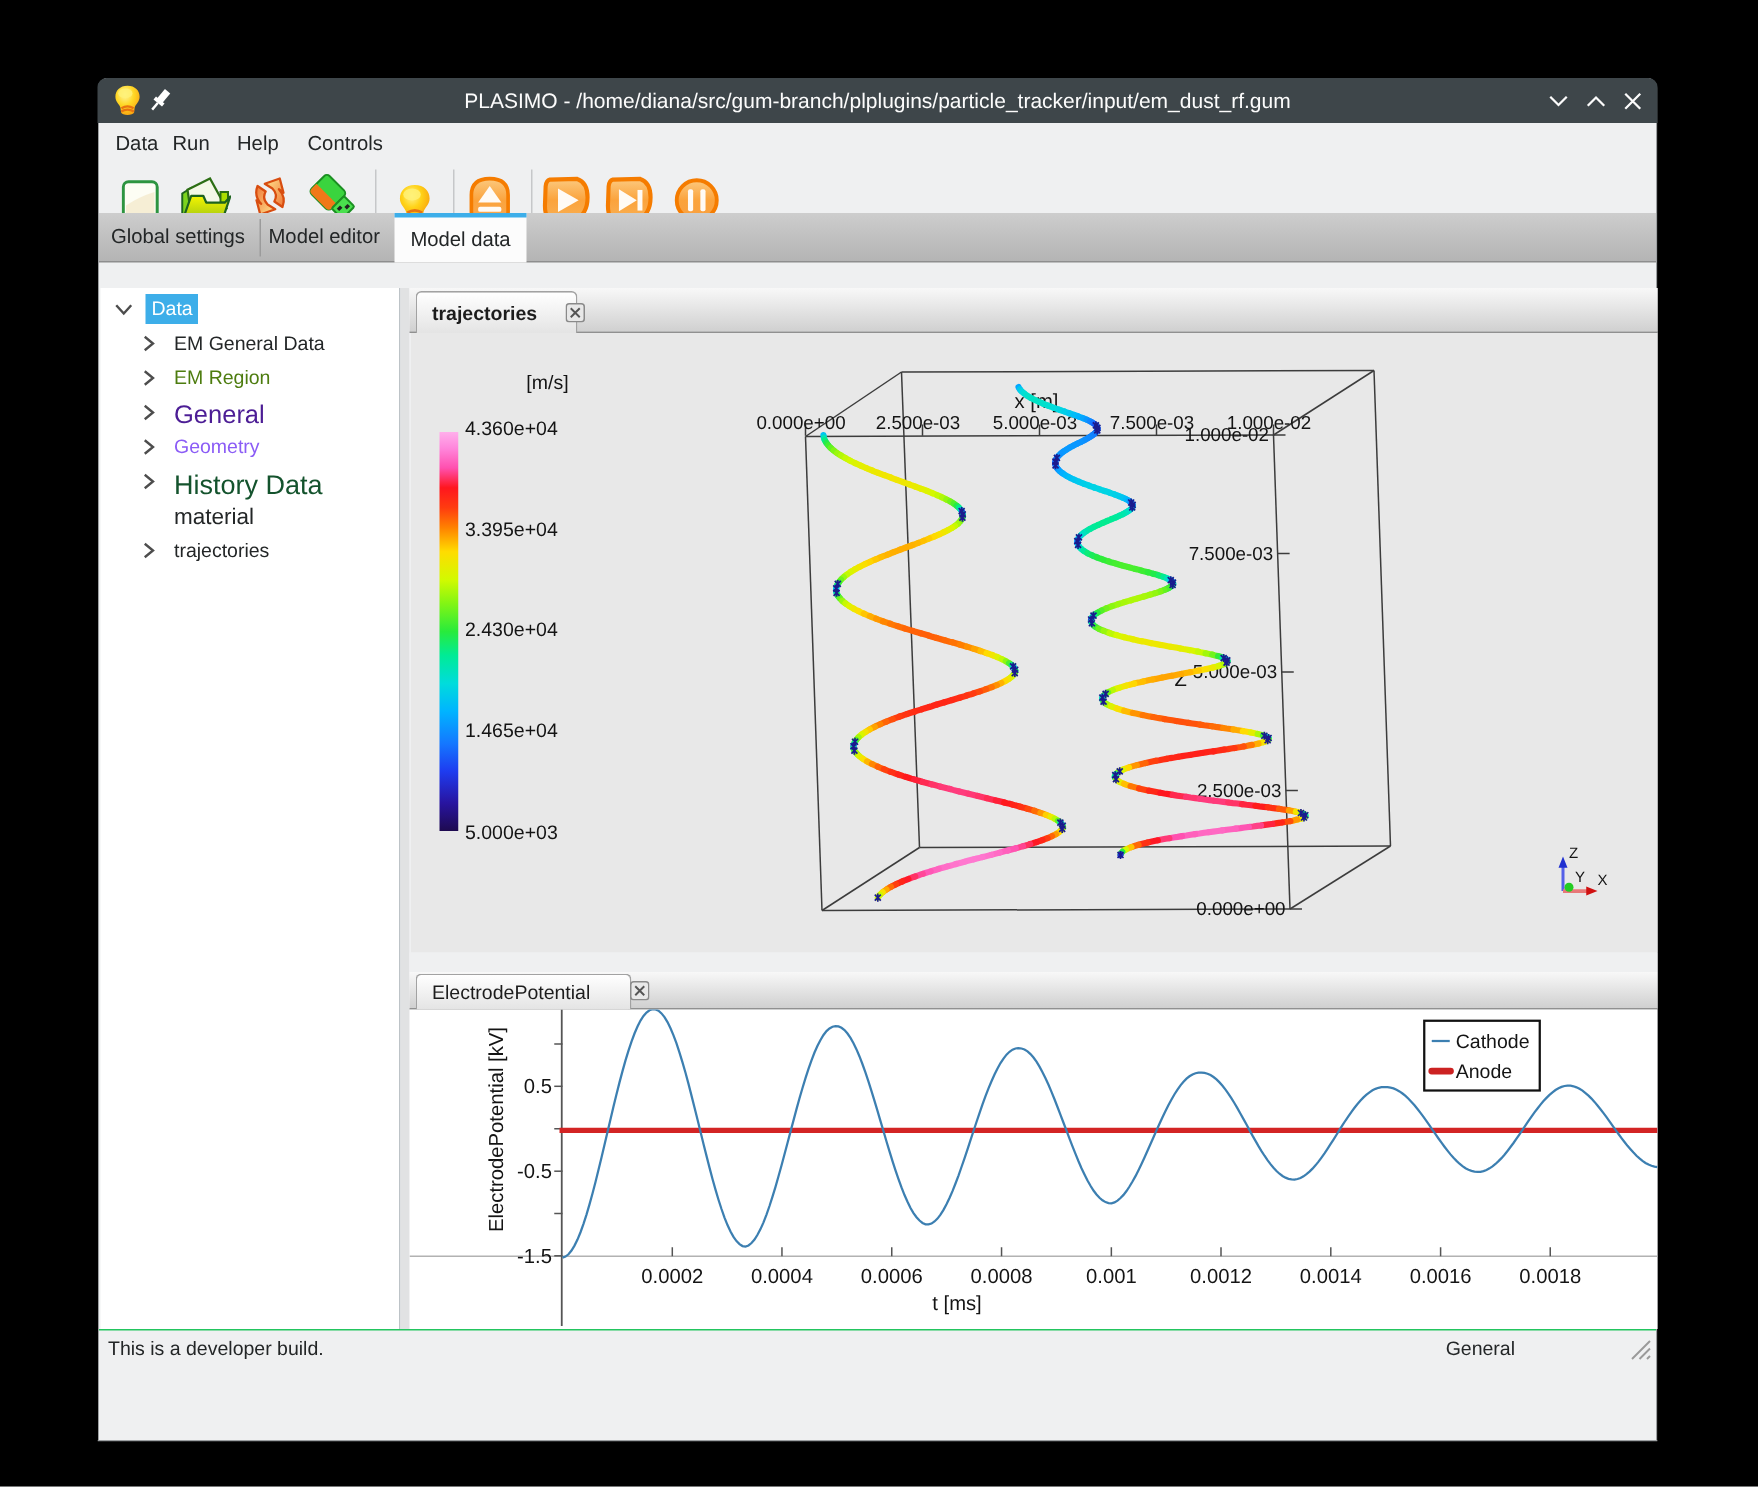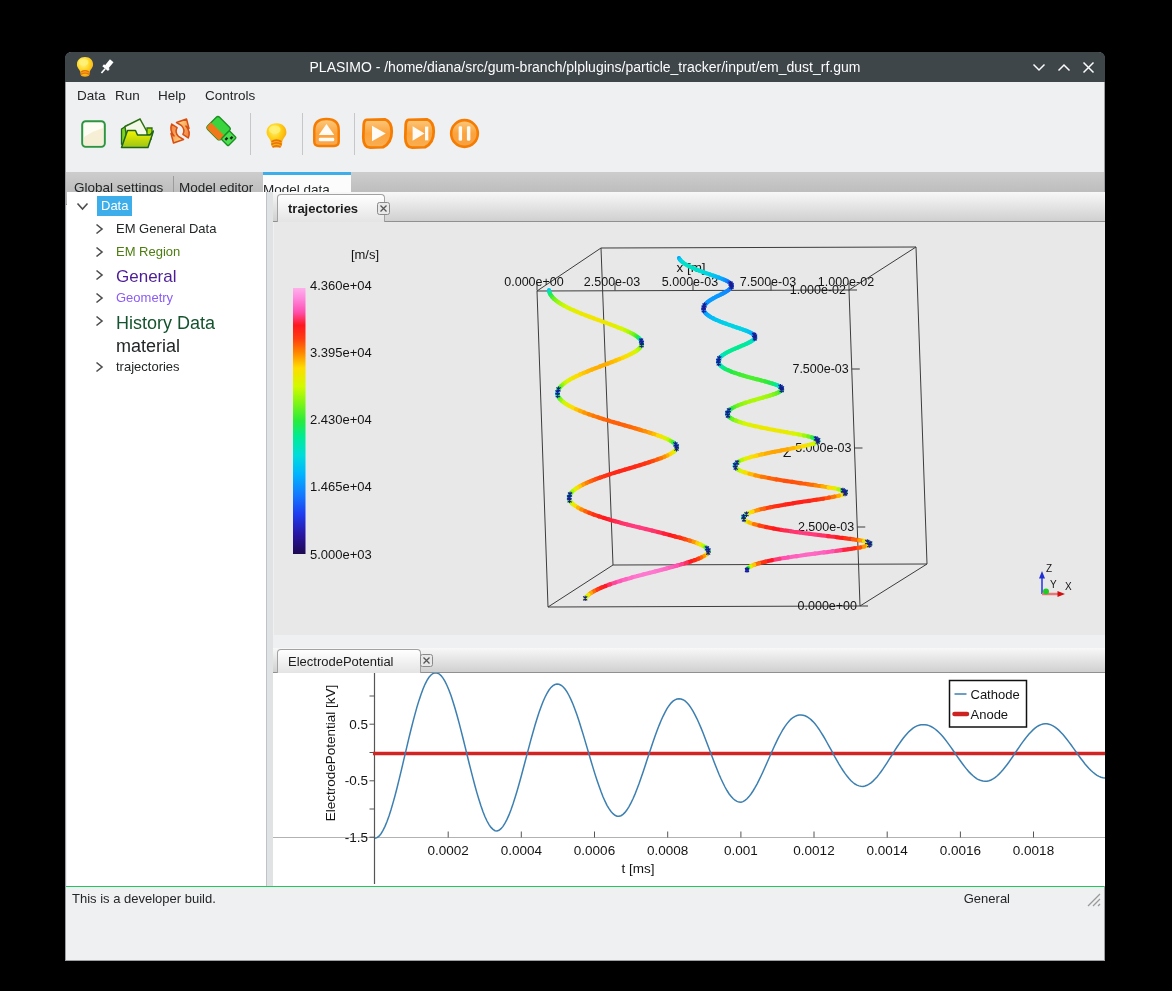--- a/index.html
+++ b/index.html
@@ -1,20 +1,20 @@
 <!DOCTYPE html>
 <html><head><meta charset="utf-8"><style>
 *{margin:0;padding:0;box-sizing:border-box}
 body{width:1172px;height:991px;background:#000;position:relative;overflow:hidden;font-family:"Liberation Sans",sans-serif}
 .win{position:absolute;left:65px;top:52px;width:1040px;height:909px;background:#eff0f1;border-radius:7px 7px 0 0;border:1px solid #9da0a2;border-top:none}
 .titlebar{position:absolute;left:-1px;top:0;width:1040px;height:30px;background:#3e464a;border-radius:6px 6px 0 0;color:#fcfcfc;font-size:14px}
 .menubar{position:absolute;left:0;top:30px;width:100%;height:28px;background:#eff0f1;color:#232627;font-size:13.5px}
 .menubar span{position:absolute;top:6px}
-.tabbar{position:absolute;left:0;top:120px;width:100%;height:33px;background:linear-gradient(#cdcdcd,#b4b4b4);border-bottom:1px solid #8e8e8e;font-size:13.5px;color:#232627}
-.tab-active{position:absolute;left:197px;top:0;width:88px;height:33px;background:#fcfcfc;border-top:3px solid #3daee9;text-align:left;line-height:29px}
+.tabbar{position:absolute;left:0;top:90px;width:100%;height:33px;background:linear-gradient(#cdcdcd,#b4b4b4);border-bottom:1px solid #8e8e8e;font-size:13.5px;color:#232627}
+.tab-active{position:absolute;left:197px;top:0;width:88px;height:33px;background:#fcfcfc;border-top:3px solid #3daee9;text-align:center;line-height:29px}
 .tree{position:absolute;left:1px;top:140px;width:200px;height:694px;background:#fff;border-right:1px solid #bdc3c7}
 .vsplit{position:absolute;left:201px;top:140px;width:6px;height:694px;background:#e1e2e3}
 .rightpane{position:absolute;left:207px;top:140px;width:832px;height:694px;background:#eff0f1}
 .subtabbar{position:absolute;left:0;width:100%;height:30px;background:linear-gradient(#f8f8f8,#d0d0d0);border-bottom:1px solid #909090}
 .subtab{position:absolute;left:4px;top:2px;height:28px;background:linear-gradient(#ffffff,#e4e4e4);border:1px solid #a2a2a2;border-bottom:none;border-radius:4px 4px 0 0;font-size:13px;color:#1c1c1c;padding:6px 26px 0 10px}
 .statusbar{position:absolute;left:0;top:834px;width:100%;height:24px;background:#eff0f1;border-top:1px solid #22c55e;font-size:13px;color:#232627}
 </style></head>
 <body>
 <div class="win">
  <div class="titlebar">
@@ -179,21 +179,21 @@
     </svg>
     <div style="position:absolute;left:50px;top:215px;font-size:17px;color:#4c1d95">General</div>
     <svg style="position:absolute;left:28px;top:240px" width="10" height="12" viewBox="0 0 10 12">
       <path d="M2.5 1.5 L8 6 L2.5 10.5" fill="none" stroke="#4d4d4d" stroke-width="1.6"></path>
     </svg>
     <div style="position:absolute;left:50px;top:238px;font-size:13px;color:#8b5cf6">Geometry</div>
     <svg style="position:absolute;left:28px;top:263px" width="10" height="12" viewBox="0 0 10 12">
       <path d="M2.5 1.5 L8 6 L2.5 10.5" fill="none" stroke="#4d4d4d" stroke-width="1.6"></path>
     </svg>
     <div style="position:absolute;left:50px;top:261px;font-size:18px;color:#14532d">History Data</div>
-    <div style="position:absolute;left:50px;top:284px;font-size:18px;color:#232627">material</div>
+    <div style="position:absolute;left:50px;top:284px;font-size:15px;color:#232627">material</div>
     <svg style="position:absolute;left:28px;top:309px" width="10" height="12" viewBox="0 0 10 12">
       <path d="M2.5 1.5 L8 6 L2.5 10.5" fill="none" stroke="#4d4d4d" stroke-width="1.6"></path>
     </svg>
     <div style="position:absolute;left:50px;top:307px;font-size:13px;color:#232627">trajectories</div>
  <div class="vsplit"></div>
  <div class="rightpane">
    <div class="subtabbar" style="top:0">
      <div class="subtab" style="font-weight:bold">trajectories</div>
      <svg style="position:absolute;left:104px;top:10px" width="13" height="13" viewBox="0 0 13 13">
           <rect x="0.5" y="0.5" width="12" height="12" rx="2" fill="#e8e8e8" stroke="#8a8a8a"></rect>

